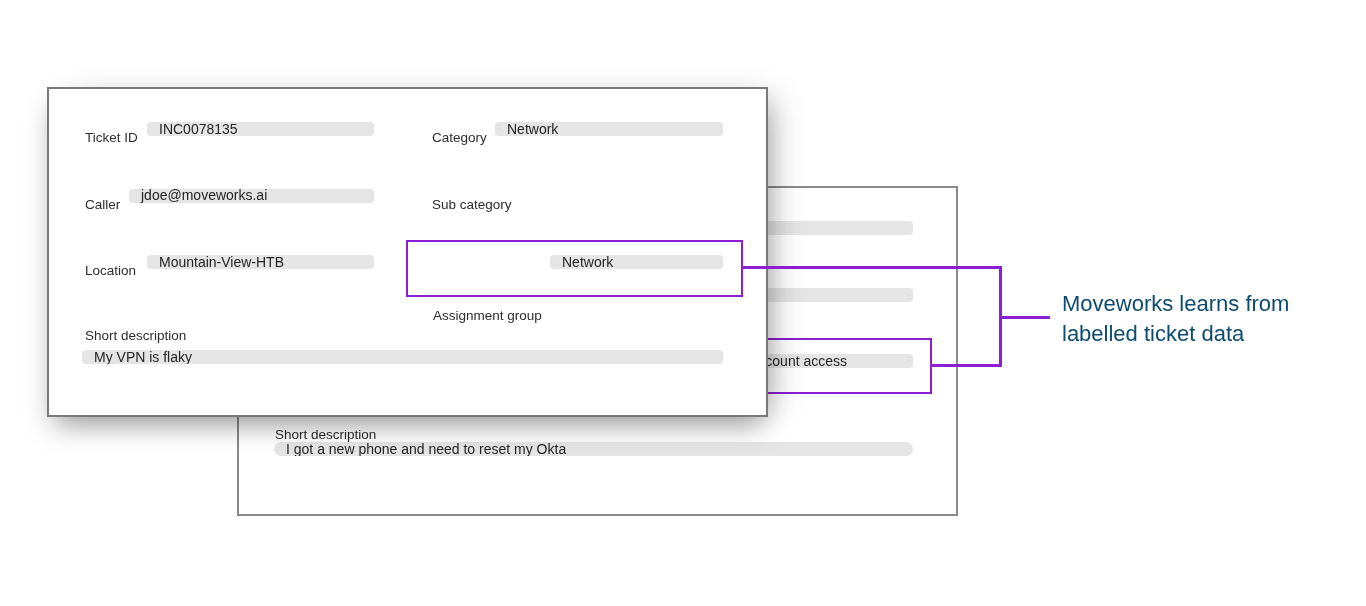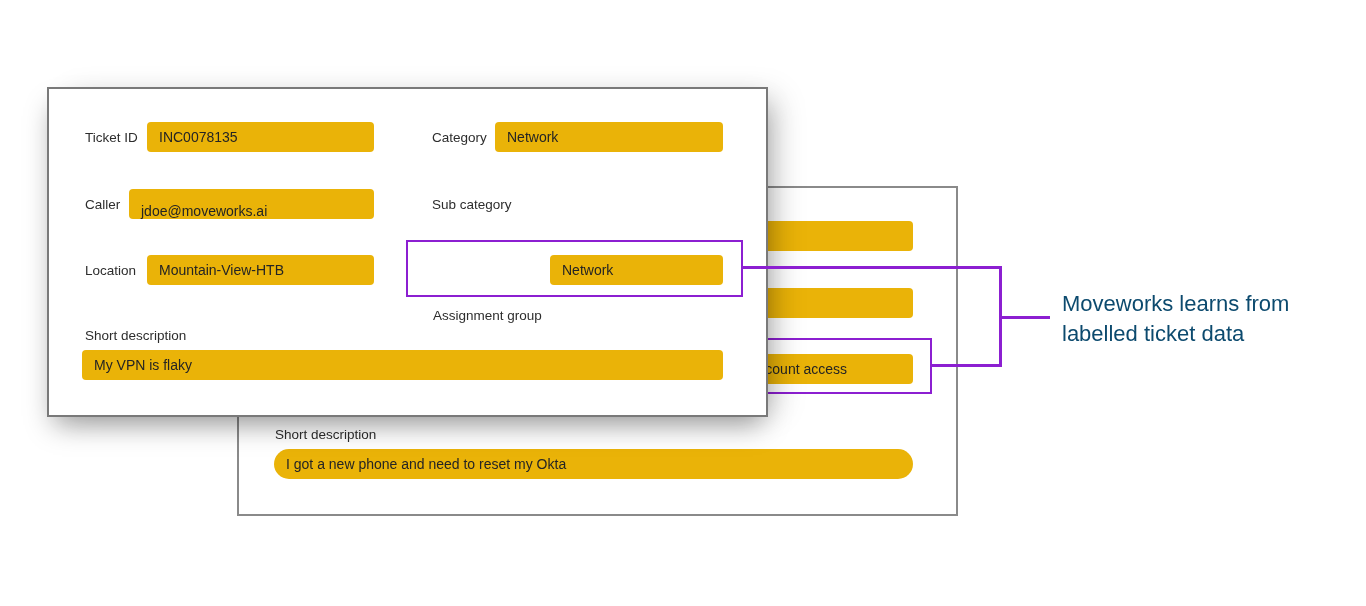--- a/index.html
+++ b/index.html
@@ -37,22 +37,22 @@
   
   .lbl {
     position: absolute;
     font-size: 13.5px;
     line-height: 15px;
     color: #2d2d2d;
     white-space: nowrap;
   }
   .fld {
     position: absolute;
-    height: 30px;
-    background: #eab308;
+    height: 14px;
+    background: #e5e5e5;
     border-radius: 4px;
     display: flex;
     align-items: center;
     padding-left: 12px;
     font-size: 14px;
     color: #242424;
     white-space: nowrap;
     overflow: hidden;
   }
 
@@ -70,21 +70,21 @@
   .f-lbl-assign    { left: 384px; top: 174px; margin-top: 45px; }
   .f-fld-assign    { left: 501px; top: 166px; width: 173px; }
   .f-lbl-shortdesc { left: 36px;  top: 239px; }
   .f-fld-shortdesc { left: 33px;  top: 261px; width: 641px; }
 
   
   .b-fld-1         { left: 446px; top: 33px;  width: 228px; }
   .b-fld-2         { left: 471px; top: 100px; width: 203px; }
   .b-fld-3         { left: 501px; top: 166px; width: 173px; padding-left: 9px; }
   .b-lbl-shortdesc { left: 36px;  top: 239px; }
-  .b-fld-shortdesc { left: 35px;  top: 261px; width: 639px; border-radius: 15px; }
+  .b-fld-shortdesc { left: 35px;  top: 254px; width: 639px; border-radius: 15px; }
 
   
   .hl-box {
     position: absolute;
     border: 2.5px solid #8c1fd1;
     background: transparent;
   }
   .hl-box-front {
     left: 406px; top: 240px;
     width: 337px; height: 57px;

